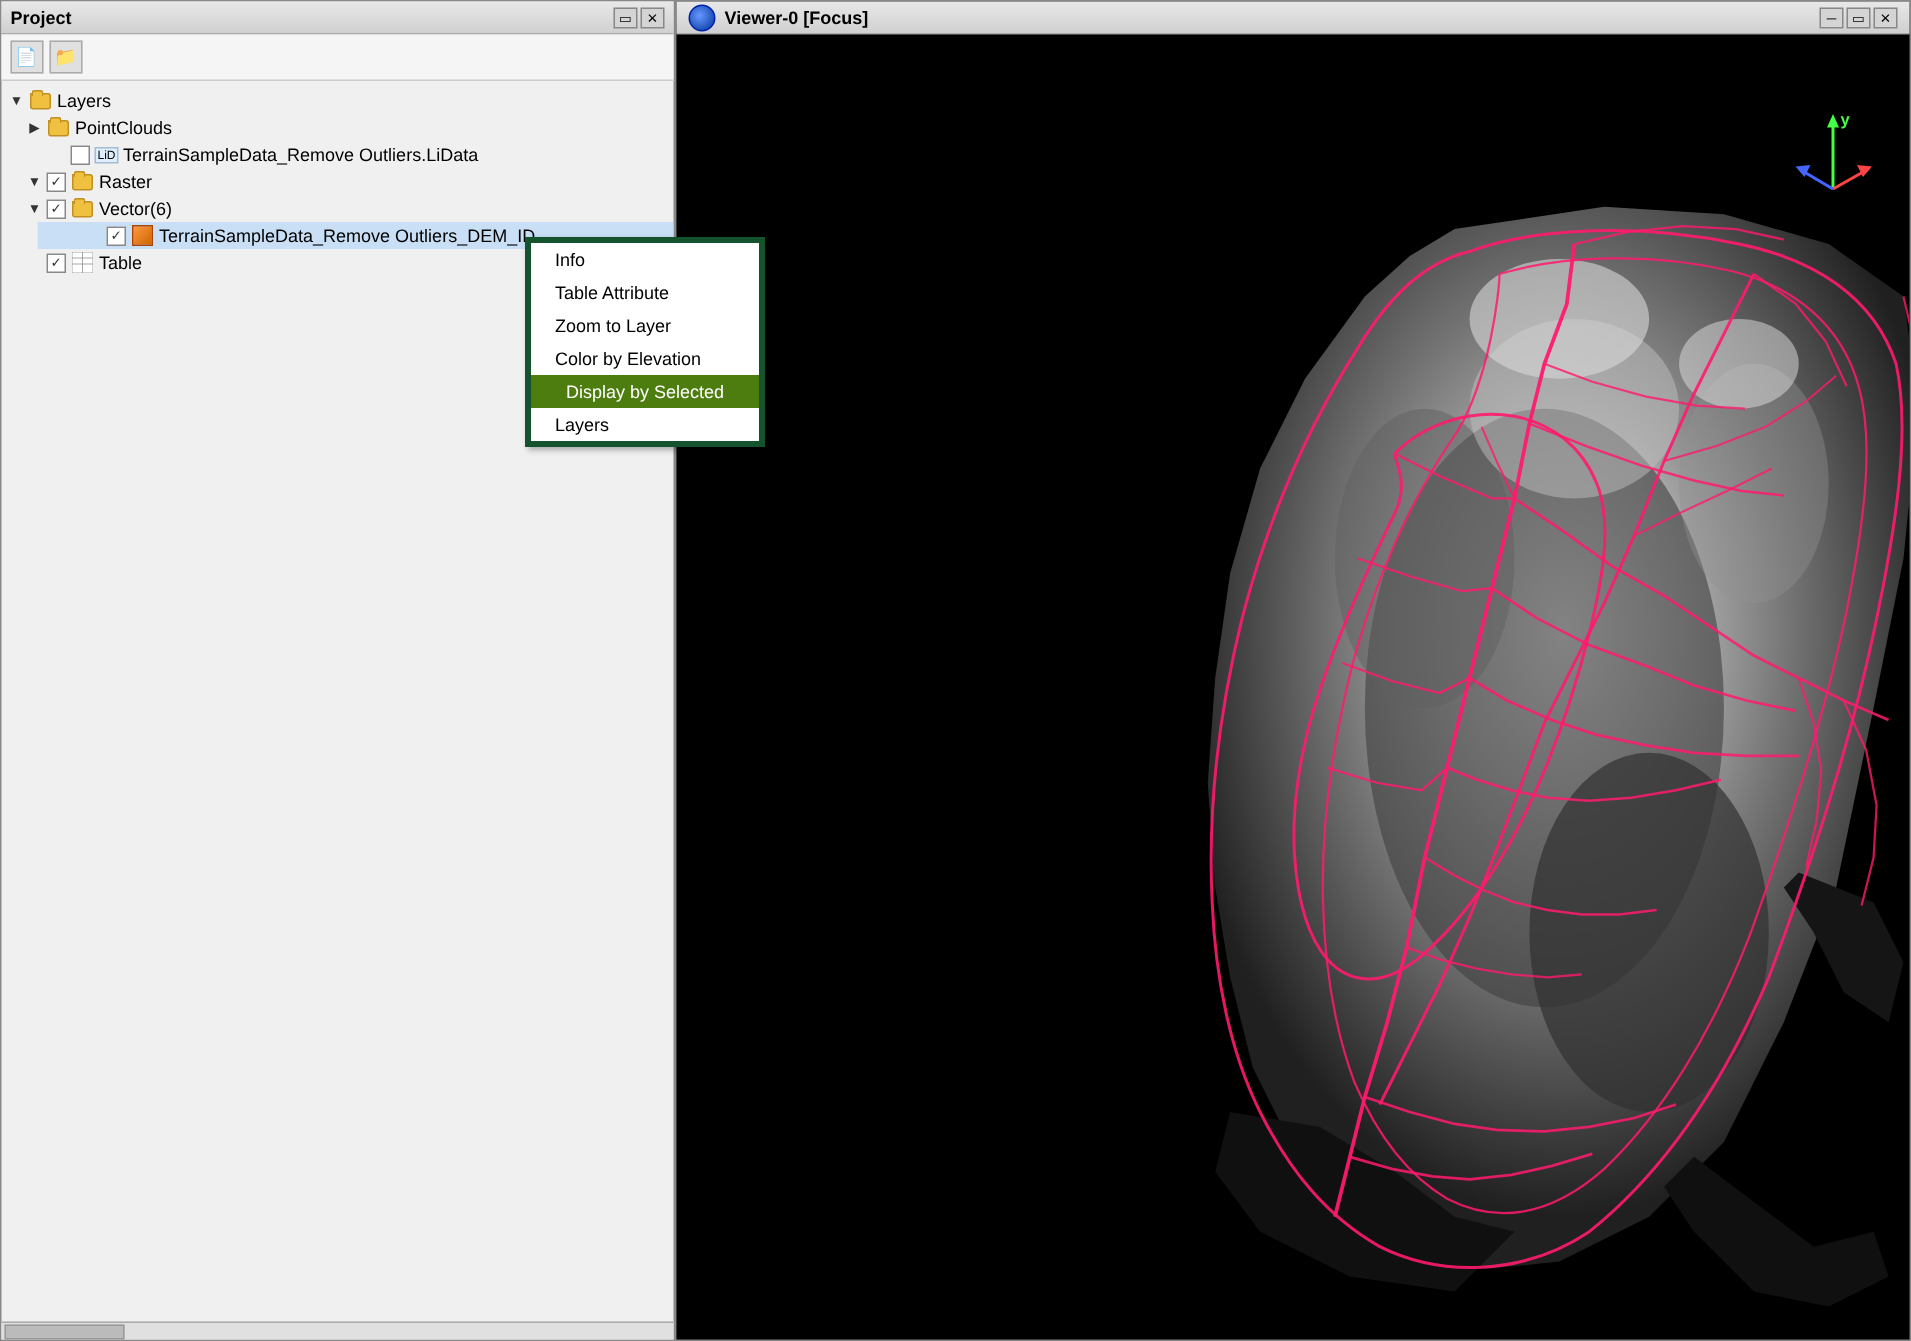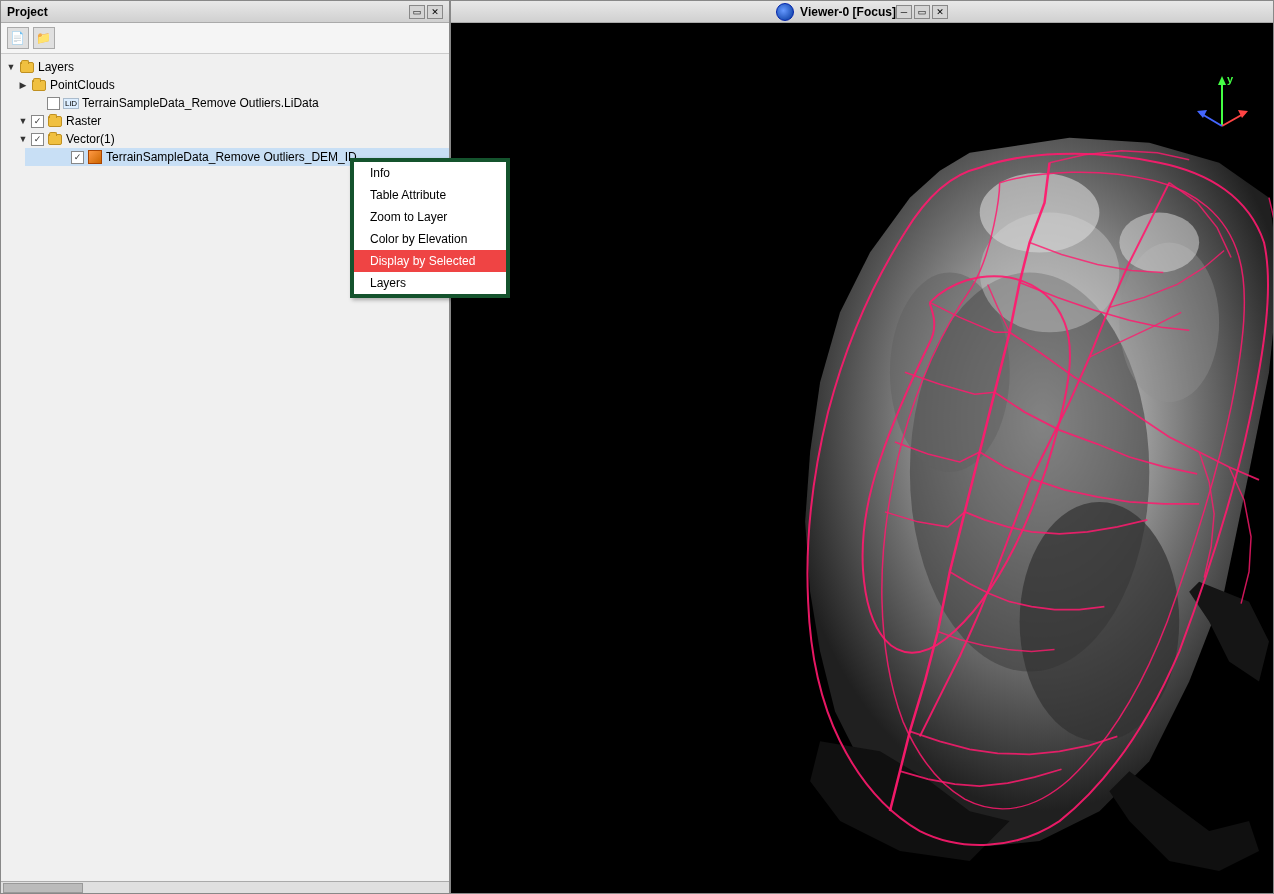--- a/index.html
+++ b/index.html
@@ -196,21 +196,21 @@
       display: flex;
       flex-direction: column;
     }
 
     .viewer-titlebar {
       background: linear-gradient(to bottom, #e8e8e8, #d0d0d0);
       border-bottom: 1px solid #aaa;
       padding: 3px 8px;
       display: flex;
       align-items: center;
-      justify-content: center;
+      justify-content: space-between;
       height: 22px;
     }
 
     .viewer-title-left {
       display: flex;
       align-items: center;
       gap: 6px;
     }
 
     .viewer-logo {
@@ -273,22 +273,23 @@
 
     .menu-item {
       padding: 4px 16px;
       cursor: pointer;
       white-space: nowrap;
       font-size: 12px;
       color: #000;
     }
 
     .menu-item.active {
-      background: #ef4444;
+      background: #4d7c0f;
       color: white;
+      text-align: center;
     }
 
     
     .terrain-svg {
       width: 100%;
       height: 100%;
     }
   </style>
 </head>
 <body>
@@ -343,32 +344,45 @@
       <span>Raster</span>
     </div>
 
 
     <div class="tree-item indent-1">
       <span class="tree-toggle">▼</span>
       <span class="tree-check checked"></span>
       <span class="tree-icon">
           <div class="icon-folder"></div>
         </span>
-      <span>Vector(1)</span>
+      <span>Vector(6)</span>
     </div>
 
     <div class="tree-item indent-2 highlighted">
       <span class="tree-toggle" style="visibility:hidden">▶</span>
       <span class="tree-check checked"></span>
       <span class="tree-icon">
           <div class="icon-vector"></div>
         </span>
       <span>TerrainSampleData_Remove Outliers_DEM_ID...</span>
     </div>
 
+    <div class="tree-item indent-1">
+      <span class="tree-toggle" style="visibility:hidden">▶</span>
+      <span class="tree-check checked"></span>
+      <span class="tree-icon">
+        <svg width="14" height="14" viewBox="0 0 14 14">
+          <rect x="0" y="0" width="14" height="14" fill="white" stroke="#888" stroke-width="0.5"></rect>
+          <line x1="0" y1="4" x2="14" y2="4" stroke="#888" stroke-width="0.5"></line>
+          <line x1="0" y1="8" x2="14" y2="8" stroke="#888" stroke-width="0.5"></line>
+          <line x1="7" y1="0" x2="7" y2="14" stroke="#888" stroke-width="0.5"></line>
+        </svg>
+      </span>
+      <span>Table</span>
+    </div>
 
   </div>
 
   <div class="scrollbar-area">
     <div class="scrollbar-thumb"></div>
   </div>
 </div>
 
 <div class="context-menu">
   <div class="menu-item">Info</div>

